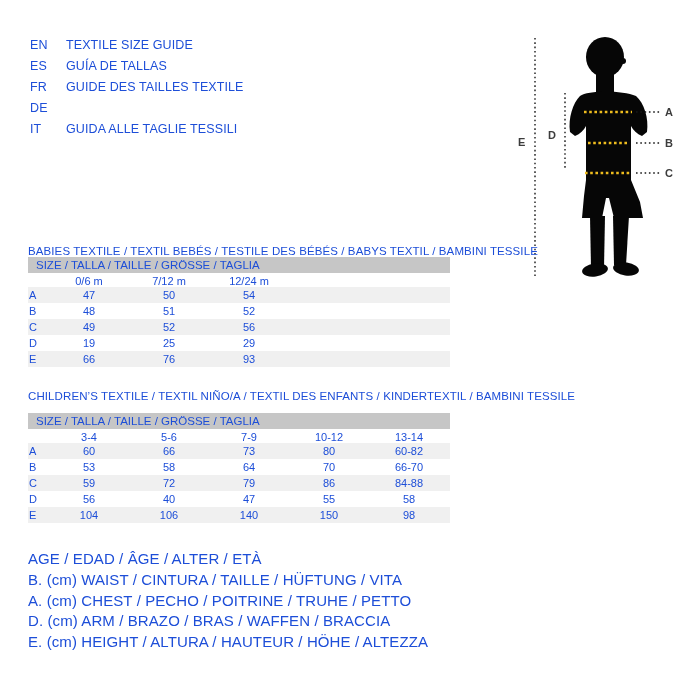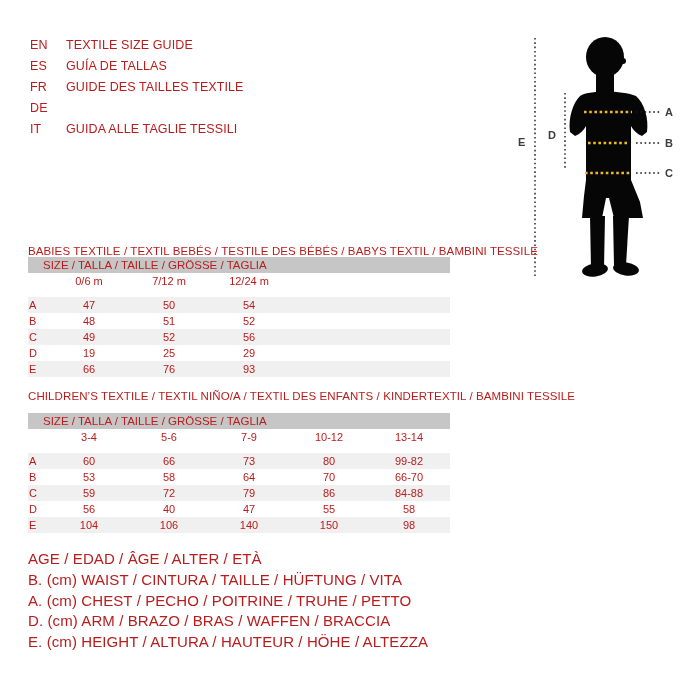--- a/index.html
+++ b/index.html
@@ -1,33 +1,33 @@
 <!DOCTYPE html>
 <html><head>
 <meta charset="utf-8">
 <style>
   html,body { margin:0; padding:0; background:#ffffff; }
   .canvas {
     position:relative; width:700px; height:700px; background:#ffffff;
-    font-family:"Liberation Sans", sans-serif; color:#b91c1c; overflow:hidden;
+    font-family:"Liberation Sans", sans-serif; color:#1d4ed8; overflow:hidden;
   }
   
   .lang-block { position:absolute; left:30px; top:34px; }
   .lang-row { display:flex; height:21px; align-items:center; font-size:12.5px; letter-spacing:.1px; }
   .lang-code { width:36px; flex:0 0 36px; }
   
   .section-title { position:absolute; left:28px; font-size:11.5px; letter-spacing:.1px; white-space:nowrap; }
   .title-babies { top:233px;margin-top:12px; }
   .title-children { top:390px; }
   
   .size-table { position:absolute; left:28px; width:422px; }
   .tbl-babies { top:257px; }
   .tbl-children { top:413px; }
-  .size-bar { background:#c6c6c6; height:16px; line-height:16px; padding-left:15px; font-size:11.5px; white-space:nowrap; }
-  .t-head { display:flex; height:24px; line-height:17px; font-size:11px; }
+  .size-bar { background:#c6c6c6; height:16px; line-height:16px; padding-left:8px; font-size:11.5px; white-space:nowrap; }
+  .t-head { display:flex; height:14px; line-height:17px; font-size:11px; }
   .t-row  { display:flex; height:16px; line-height:16px; font-size:11px; }
   .t-row.shade { background:#f0f0f0; }
   .col-lbl { width:20px; flex:0 0 20px; padding-left:1px; }
   .col { width:80px; flex:0 0 80px; text-align:center; }
   
   .legend { position:absolute; left:28px; top:549px; font-size:15px; line-height:20.8px; letter-spacing:.1px; }
   
   .figure-wrap { position:absolute; left:510px; top:30px; width:170px; height:250px; }
   .dot-yellow { stroke:#eebc1e; stroke-width:2.6; stroke-dasharray:2.6 2.6; fill:none; }
   .dot-black  { stroke:#191919; stroke-width:1.4; stroke-dasharray:1.6 2.7; fill:none; }
@@ -147,21 +147,21 @@
       <span class="col">7-9</span>
       <span class="col">10-12</span>
       <span class="col">13-14</span>
     </div>
     <div class="t-row shade">
       <span class="col-lbl">A</span>
       <span class="col">60</span>
       <span class="col">66</span>
       <span class="col">73</span>
       <span class="col">80</span>
-      <span class="col">99-82</span>
+      <span class="col">60-82</span>
     </div>
     <div class="t-row">
       <span class="col-lbl">B</span>
       <span class="col">53</span>
       <span class="col">58</span>
       <span class="col">64</span>
       <span class="col">70</span>
       <span class="col">66-70</span>
     </div>
     <div class="t-row shade">

